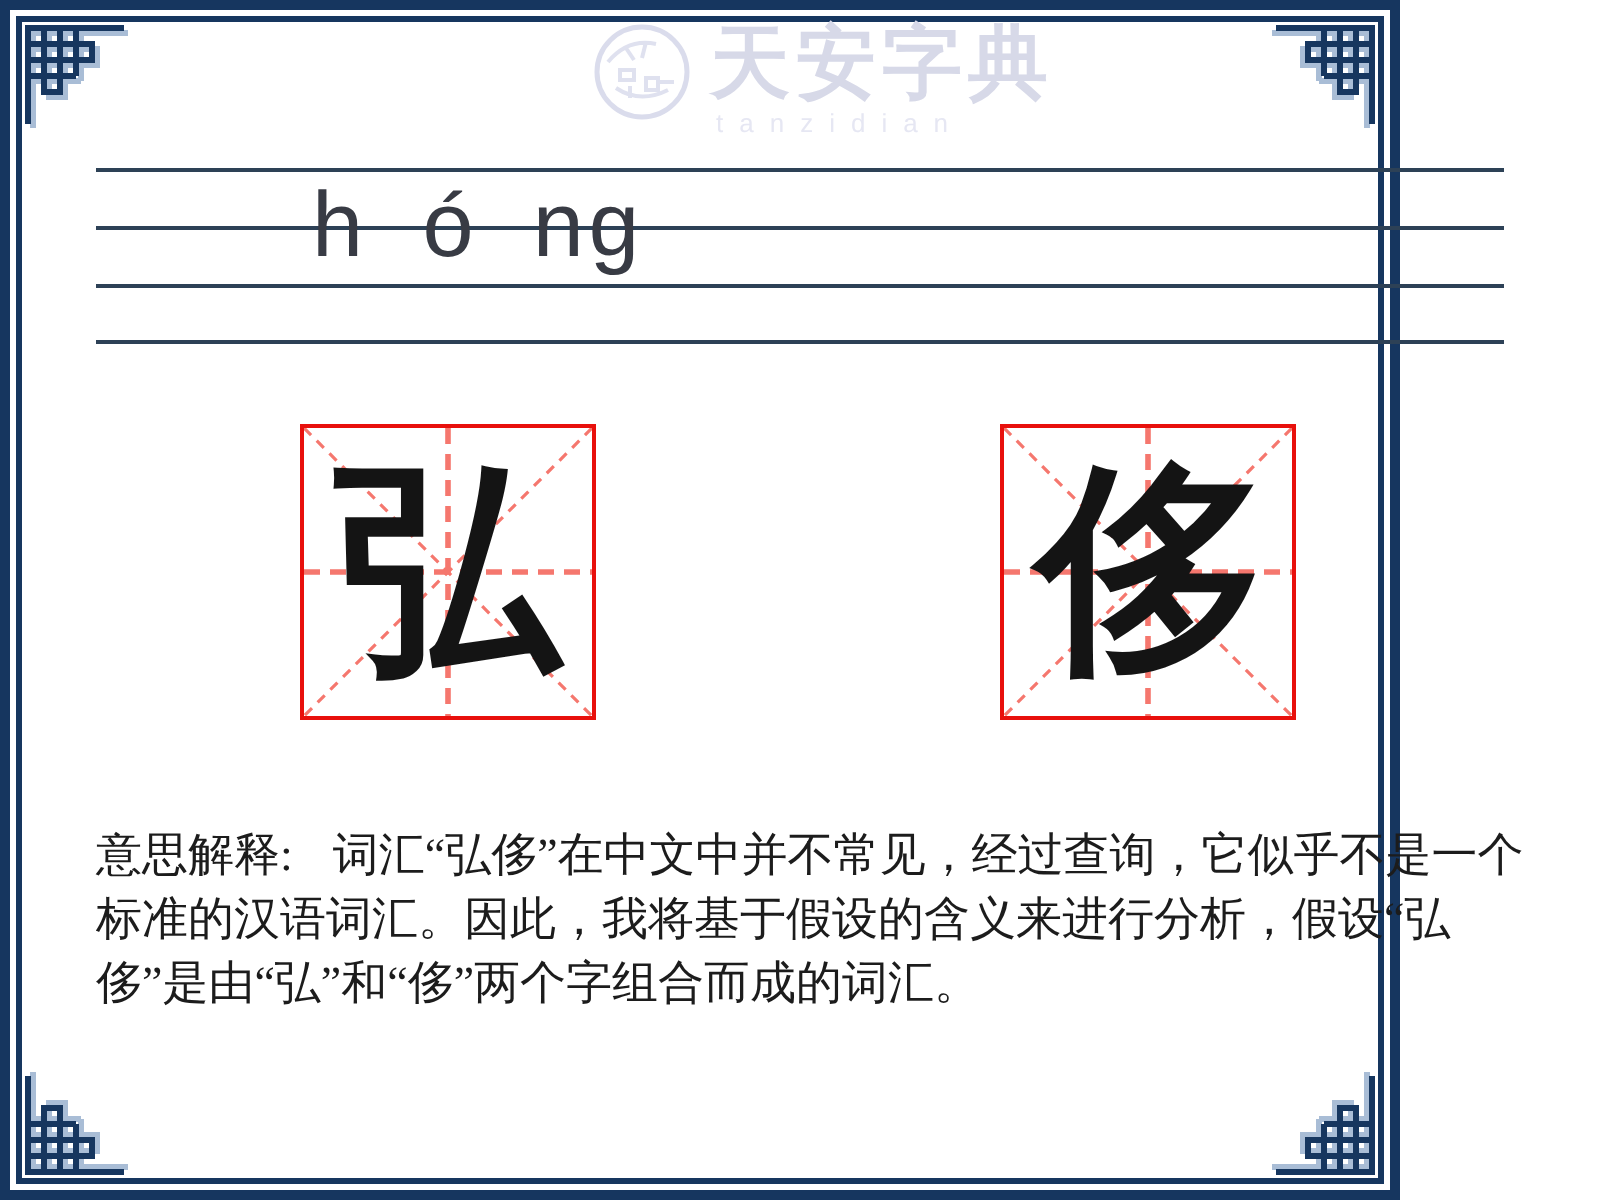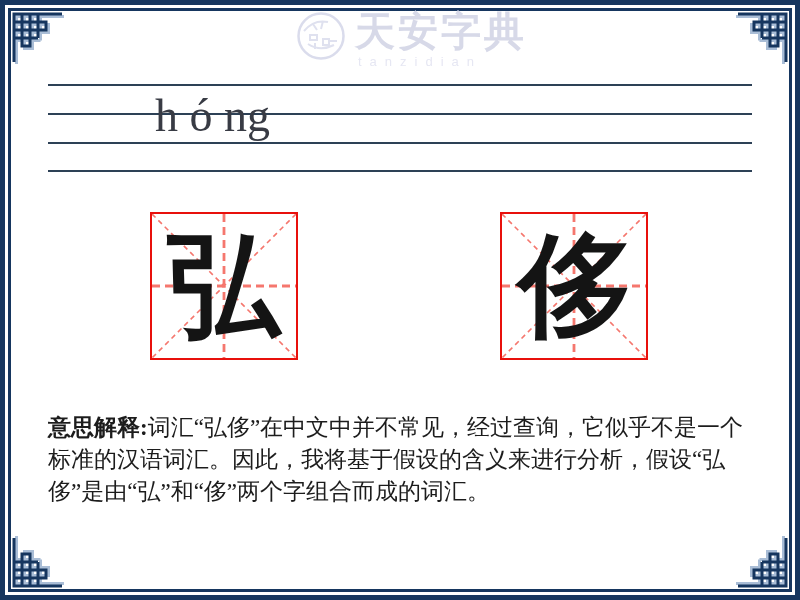--- a/index.html
+++ b/index.html
@@ -1,17 +1,17 @@
 <!DOCTYPE html>
 <html><head>
 <meta charset="utf-8">
 <style>
   html,body{margin:0;padding:0;}
   body{width:800px;height:600px;background:#ffffff;font-family:"Liberation Serif","DejaVu Serif",serif;overflow:hidden;}
-  .page{position:relative;width:800px;height:600px;background:#fff;}
+  .page{position:relative;width:700px;height:600px;background:#fff;}
 
   
   .frame-outer{position:absolute;inset:0;border:5px solid #16365f;box-sizing:border-box;pointer-events:none;}
   .frame-inner{position:absolute;inset:8px;border:3px solid #16365f;box-sizing:border-box;pointer-events:none;}
   .corner{position:absolute;width:56px;height:56px;}
   .corner.tl{top:8px;left:8px;}
   .corner.tr{top:8px;right:8px;transform:scaleX(-1);}
   .corner.bl{bottom:8px;left:8px;transform:scaleY(-1);}
   .corner.br{bottom:8px;right:8px;transform:scale(-1,-1);}
   .corner svg{display:block;}
@@ -19,34 +19,34 @@
   
   .logo{position:absolute;left:296px;top:11px;display:flex;align-items:flex-start;gap:9px;}
   .logo-txt{display:flex;flex-direction:column;}
   .logo-title{font-size:40px;line-height:42px;font-weight:bold;color:#d7d9e8;letter-spacing:3px;}
   .logo-sub{font-size:13px;color:#e6e7f3;letter-spacing:8px;margin-top:1px;padding-left:3px;font-family:"Liberation Sans","DejaVu Sans",sans-serif;}
 
   
   .pline{position:absolute;left:48px;width:704px;height:0;border-top:2px solid #2d4156;}
   .pl1{top:84px;} .pl2{top:113px;} .pl3{top:142px;} .pl4{top:170px;}
   .pinyin{position:absolute;font-size:46px;line-height:46px;color:#383b44;white-space:pre;}
-  .pinyin.w1{left:155px;top:93px;}
+  .pinyin.w1{left:155px;top:93px;font-family:Liberation Mono, monospace;}
   .pinyin.w2{left:528px;top:93px;}
 
   
   .hanzi-box{position:absolute;top:212px;width:148px;height:148px;border:2px solid #e8100c;box-sizing:border-box;background:#fff;}
   .hanzi-box.b1{left:150px;}
   .hanzi-box.b2{left:500px;}
   .hanzi-box svg{position:absolute;left:0;top:0;}
   .hanzi{position:absolute;inset:0;display:flex;align-items:center;justify-content:center;
          font-size:112px;line-height:112px;color:#141414;font-weight:bold;}
 
   
   .definition{position:absolute;left:48px;top:412px;width:716px;font-size:23px;line-height:32px;color:#1c1c1c;}
-  .definition strong{font-weight:bold;margin-right:0;}
+  .definition strong{font-weight:normal;margin-right:20px;}
 </style>
 </head>
 <body>
 
 <div class="page">
 
   <div class="frame-outer"></div>
   <div class="frame-inner"></div>
 
   <div class="corner tl">

